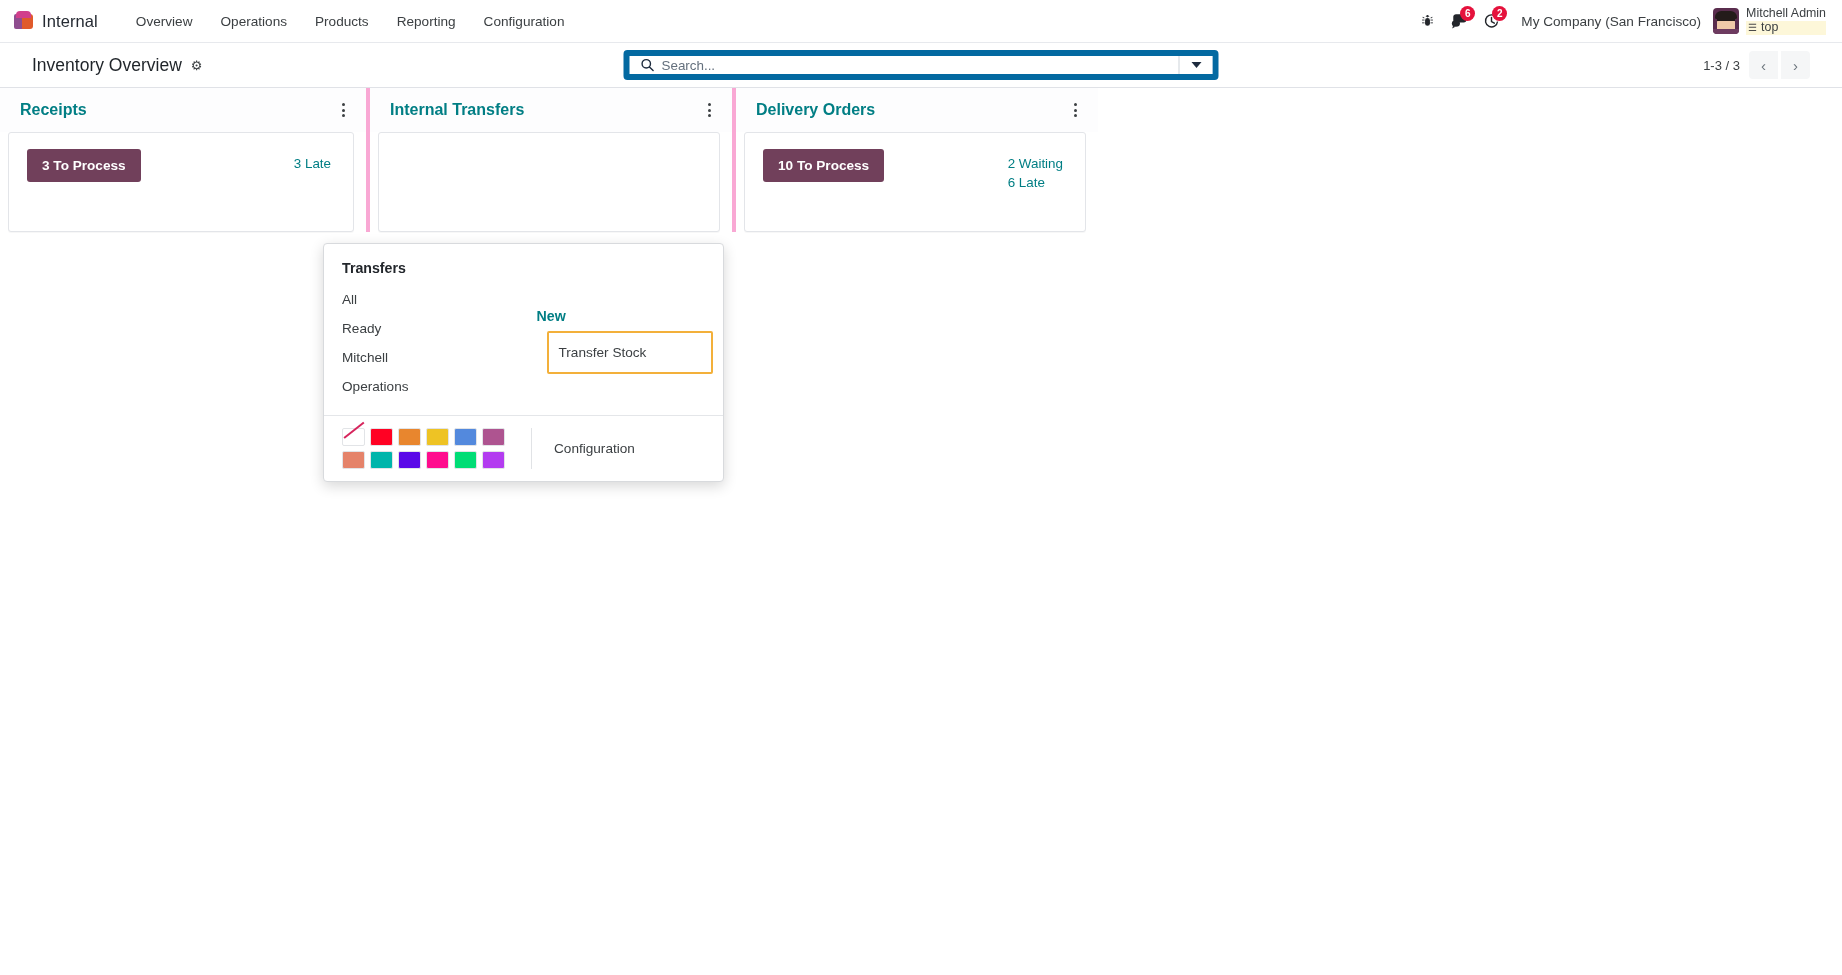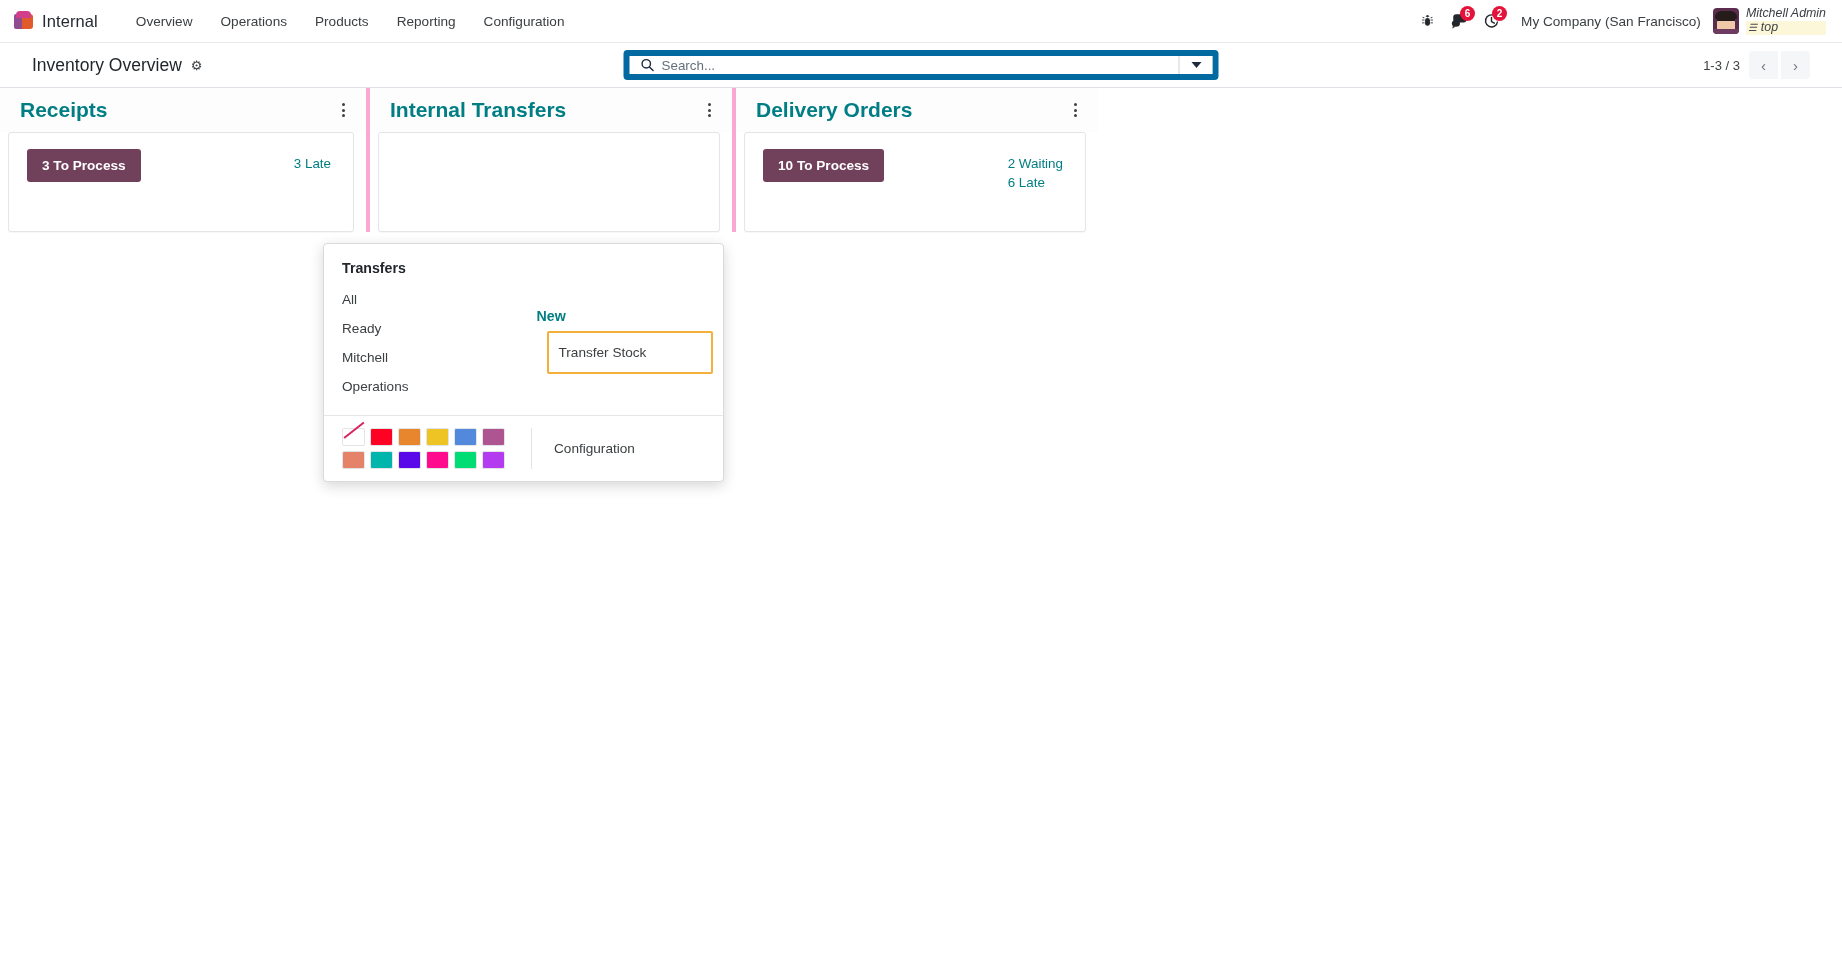--- a/index.html
+++ b/index.html
@@ -54,21 +54,21 @@
   }
   .badge {
     position: absolute; top: 1px; right: 0px; min-width: 15px; height: 15px;
     background: #e5123c; color: #fff; border-radius: 8px; font-size: 10px;
     line-height: 15px; text-align: center; padding: 0 3px; font-weight: 600;
   }
   .company-name {
     font-size: 13.6px; color: #3c4043; padding: 0 12px 0 14px; cursor: pointer;
     white-space: nowrap;
   }
-  .user-block { display: flex; align-items: center; gap: 7px; cursor: pointer; padding-right: 2px; font-style: italic; }
+  .user-block { display: flex; align-items: center; gap: 7px; cursor: pointer; padding-right: 2px; }
   .avatar {
     width: 26px; height: 26px; border-radius: 4px; overflow: hidden;
     background: #5a2d4e; flex: none; position: relative;
   }
   .avatar .face { position: absolute; left: 4px; top: 7px; width: 18px; height: 19px;
     background: #f0c9a8; border-radius: 7px 7px 5px 5px; }
   .avatar .hair { position: absolute; left: 2px; top: 3px; width: 22px; height: 8px;
     background: #241b1a; border-radius: 8px 8px 2px 2px; }
   .avatar .glass { position: absolute; left: 4px; top: 11px; width: 18px; height: 4px;
     border-top: 2px solid #241b1a; }
@@ -133,21 +133,21 @@
   }
   .kanban-row { display: flex; align-items: flex-start; }
   .kanban-col {
     width: 366px; padding: 0; position: relative;
   }
   .kanban-col + .kanban-col { border-left: 4px solid #f9a8d4; }
   .col-header {
     display: flex; align-items: center; height: 44px; padding: 0 12px 0 20px;
     background: #fdfdfe;
   }
-  .col-title { font-size: 21px; color: #017e84; font-weight: 600; }
+  .col-title { font-size: 16px; color: #017e84; font-weight: 600; }
   .col-menu {
     margin-left: auto; width: 22px; height: 26px; display: flex; align-items: center;
     justify-content: center; cursor: pointer; color: #3c4043;
   }
   .dots-v { display: flex; flex-direction: column; gap: 2.5px; align-items: center; }
   .dots-v i { width: 3px; height: 3px; background: #3c4043; border-radius: 50%; display: block; }
 
   .kanban-card {
     margin: 0 12px 0 8px; background: #fff; border: 1px solid #e3e5e9;
     border-radius: 3px; min-height: 100px; padding: 16px 18px 20px 18px;

